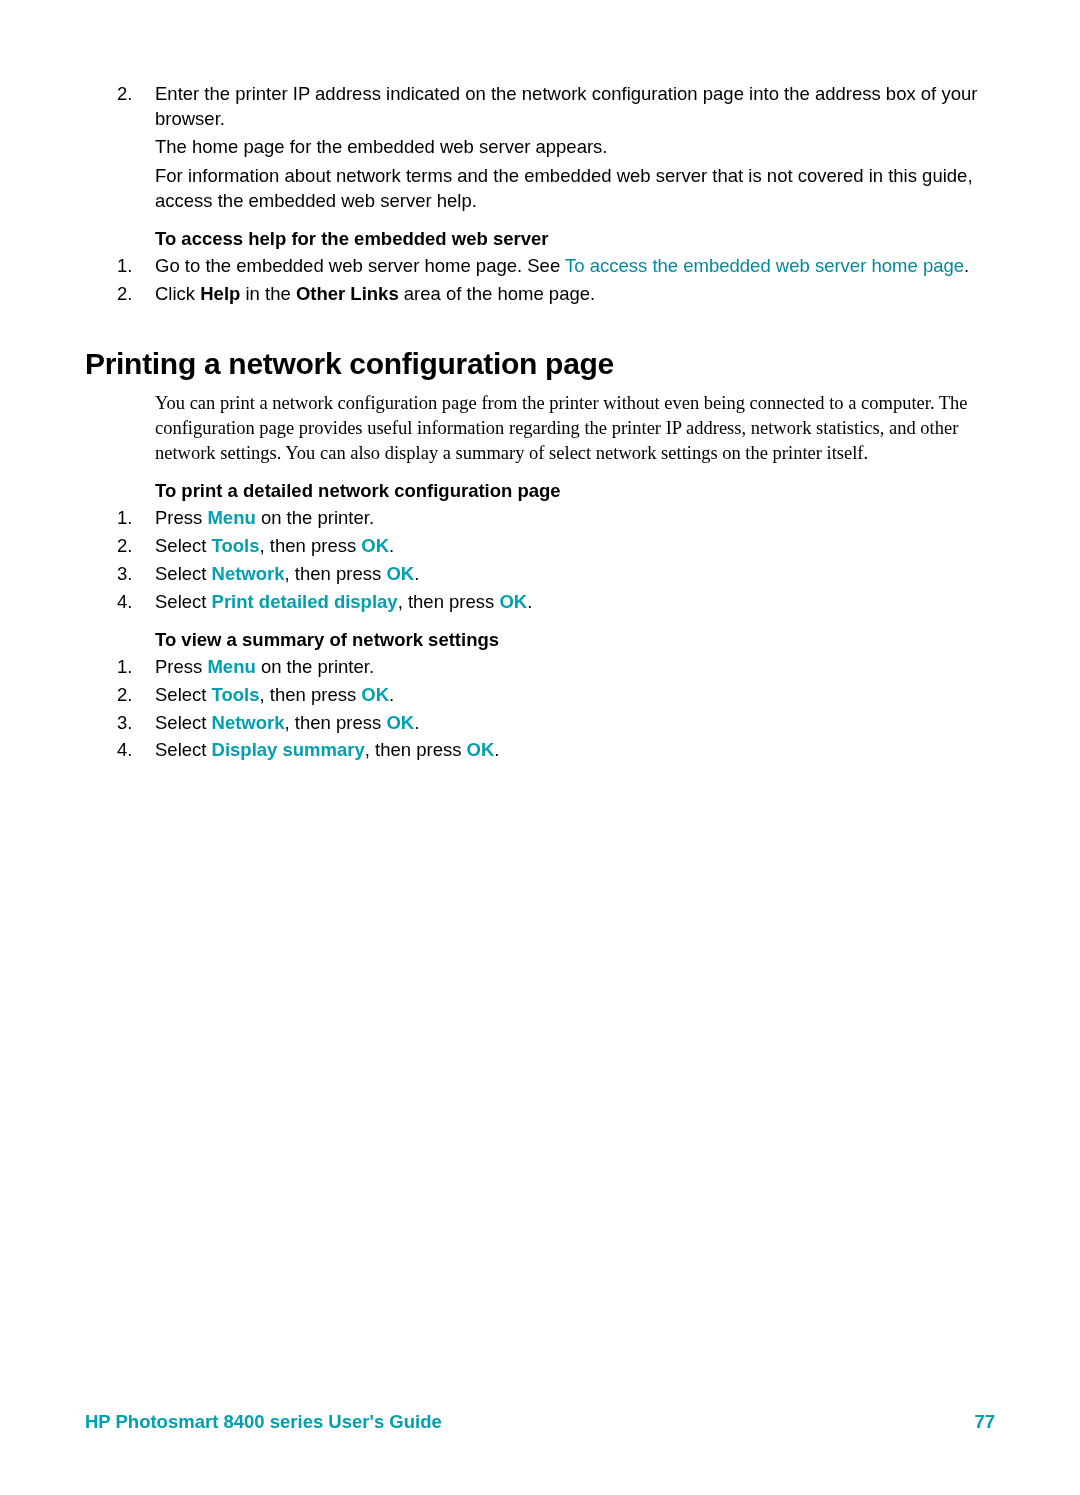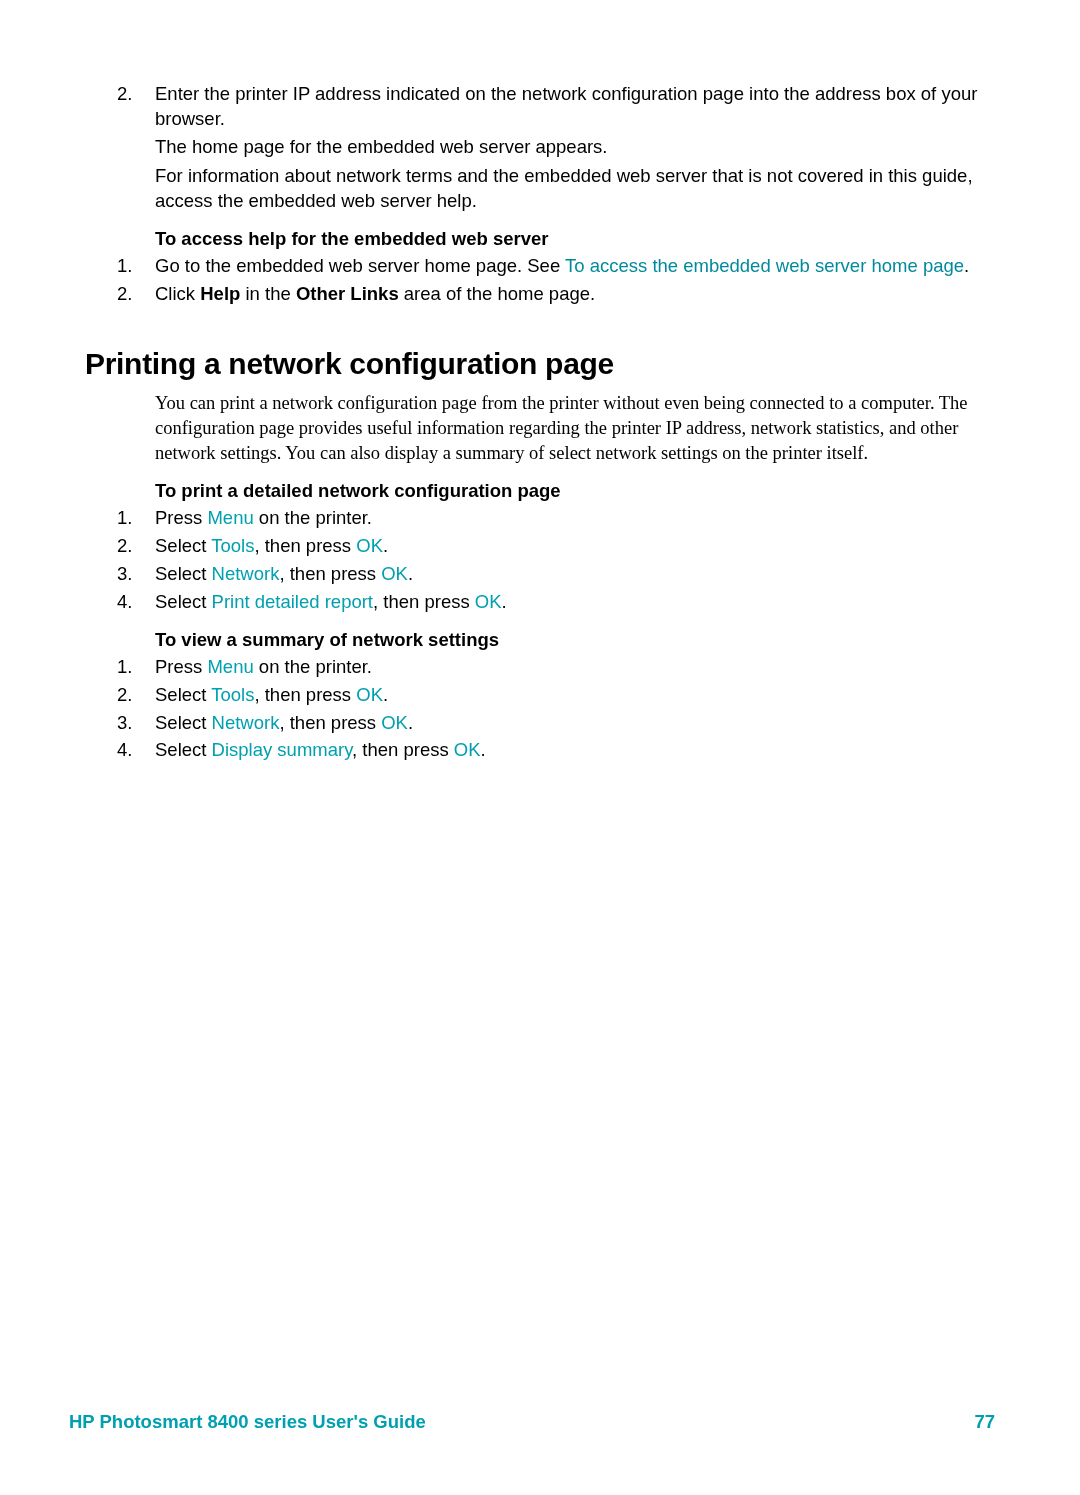--- a/index.html
+++ b/index.html
@@ -51,29 +51,29 @@
       font-weight: bold;
       margin-top: 40px;
       margin-bottom: 10px;
       letter-spacing: -0.3px;
     }
     .link {
       color: #008A9C;
     }
     .teal {
       color: #00A0B0;
-      font-weight: normal;
+      font-weight: bold;
     }
     .bold {
       font-weight: bold;
     }
     .footer {
       position: absolute;
       bottom: 62px;
-      left: 69px;
+      left: 85px;
       right: 85px;
       display: flex;
       justify-content: space-between;
       font-size: 18.5px;
       font-weight: bold;
       color: #00A0B0;
     }
     .inline {
       display: inline;
     }
@@ -120,21 +120,21 @@
     <li>
       <span class="num">2.</span>
       <span class="inline">Select </span><span class="teal inline">Tools</span><span class="inline">, then press </span><span class="teal inline">OK</span><span class="inline">.</span>
     </li>
     <li>
       <span class="num">3.</span>
       <span class="inline">Select </span><span class="teal inline">Network</span><span class="inline">, then press </span><span class="teal inline">OK</span><span class="inline">.</span>
     </li>
     <li>
       <span class="num">4.</span>
-      <span class="inline">Select </span><span class="teal inline">Print detailed report</span><span class="inline">, then press </span><span class="teal inline">OK</span><span class="inline">.</span>
+      <span class="inline">Select </span><span class="teal inline">Print detailed display</span><span class="inline">, then press </span><span class="teal inline">OK</span><span class="inline">.</span>
     </li>
   </ol>
 
   <div class="sub-heading">To view a summary of network settings</div>
 
   <ol class="ordered-list">
     <li>
       <span class="num">1.</span>
       <span class="inline">Press </span><span class="teal inline">Menu</span><span class="inline"> on the printer.</span>
     </li>

